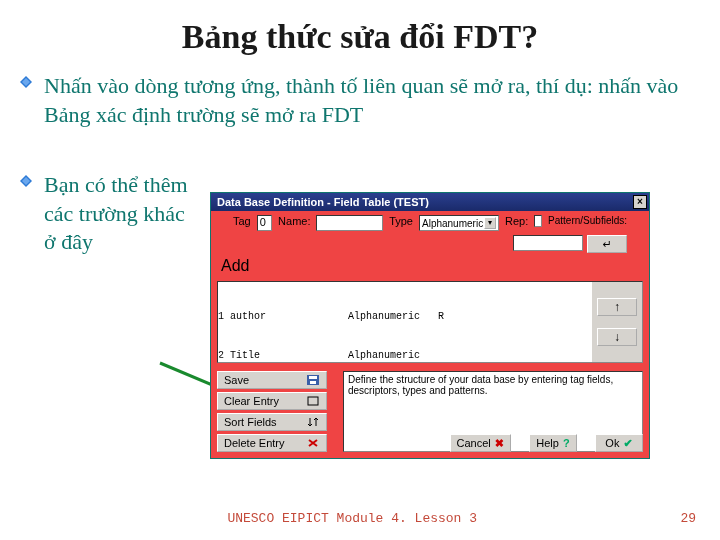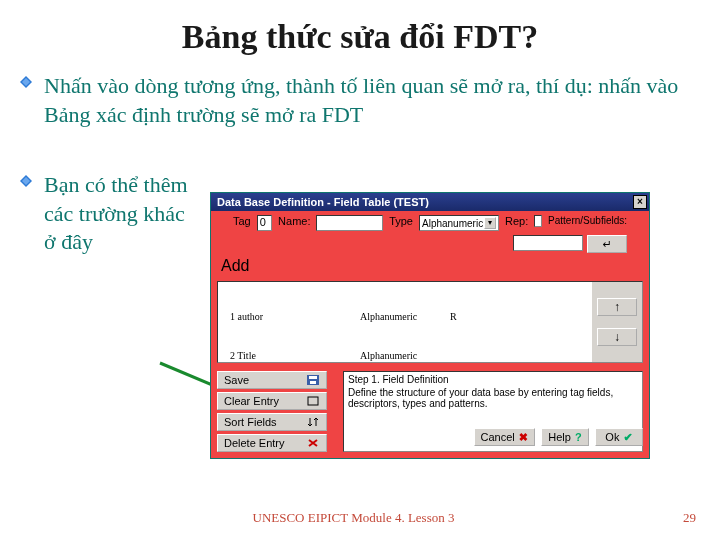--- a/index.html
+++ b/index.html
@@ -29,21 +29,21 @@
     width: 12px; height: 12px;
     display: inline-block;
   }
   .bullet .diamond svg { display: block; }
   .bullet-2 { width: 220px; margin-top: 30px; }
   .footer {
     position: absolute;
     bottom: 14px; left: 0; right: 0;
     display: flex; justify-content: space-between;
     padding: 0 24px;
-    font-family: Liberation Serif, serif;
+    font-family: Liberation Mono, monospace;
     font-size: 13px;
     color: #c44a3a;
   }
   
   .dialog {
     position: absolute;
     left: 210px; top: 192px;
     width: 440px;
     background: #ef4444;
     border: 1px solid #0f766e;
@@ -101,25 +101,25 @@
     margin: 4px 6px;
     background:#fff;
     border:1px inset #888;
     height: 82px;
     position: relative;
     display:flex;
   }
   .listbody {
     flex:1;
     font-size:10px;
-    padding:2px 12px;
+    padding:2px 0;
     line-height:1.3;
     white-space: pre;
     overflow:hidden;
-    font-family: Liberation Serif, serif;
+    font-family: Liberation Mono, monospace;
     border-radius: 9px;
   }
   .listrow { display:flex; }
   .c1 { width: 130px; }
   .c2 { width: 90px; }
   .c3 { flex:1; }
   .sidebtns {
     width: 50px;
     display:flex; flex-direction:column; align-items:center; justify-content:center; gap:12px;
     background:#d6d3ce;
@@ -142,22 +142,22 @@
     background:#fff;
     border:1px inset #888;
     font-size:10px;
     padding:2px 4px;
     height: 44px;
     overflow:hidden;
   }
   .stepbox .stitle { font-weight:normal; margin-bottom:2px; }
   .bottomright {
     position:absolute;
-    right:6px; bottom:12px;
-    display:flex; gap:6px;margin-top:22px;
+    right:6px; bottom:6px;
+    display:flex; gap:18px;margin-top:22px;
   }
   .bottomright .btn { min-width:48px; }
   
   .arrow-anno {
     position:absolute;
     left: 150px; top: 335px;
     width: 230px; height: 120px;
     pointer-events:none;
   }
 </style>
@@ -261,21 +261,20 @@
       </div>
       <div class="btn">
         <span>Delete Entry</span>
         <svg class="iconsvg" viewBox="0 0 14 12">
             <path d="M3 3l8 6M11 3l-8 6" stroke="#c00" stroke-width="2"></path>
           </svg>
       </div>
     </div>
     <div style="flex:1;display:flex;flex-direction:column;gap:4px">
       <div class="stepbox">
-        <div class="stitle">Step 1. Field Definition</div>
         <div>Define the structure of your data base by entering tag fields, descriptors, types and patterns.</div>
       </div>
     </div>
   </div>
 
   <div class="bottomright">
     <div class="btn">
       <span>Cancel</span>
       <span style="color:#c00;font-weight:bold">✖</span>
     </div>

